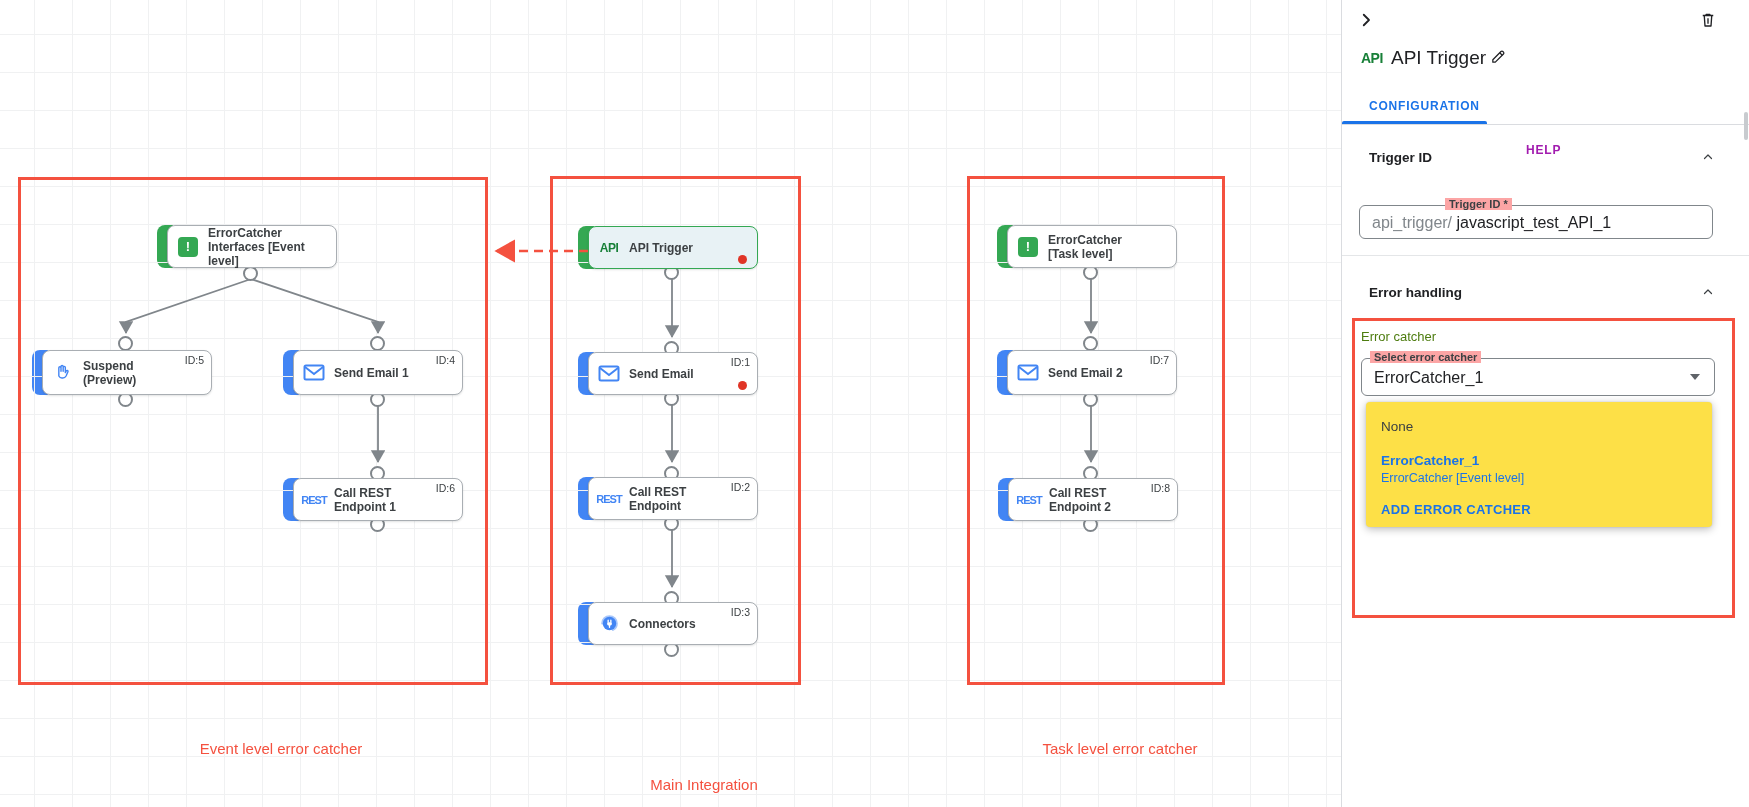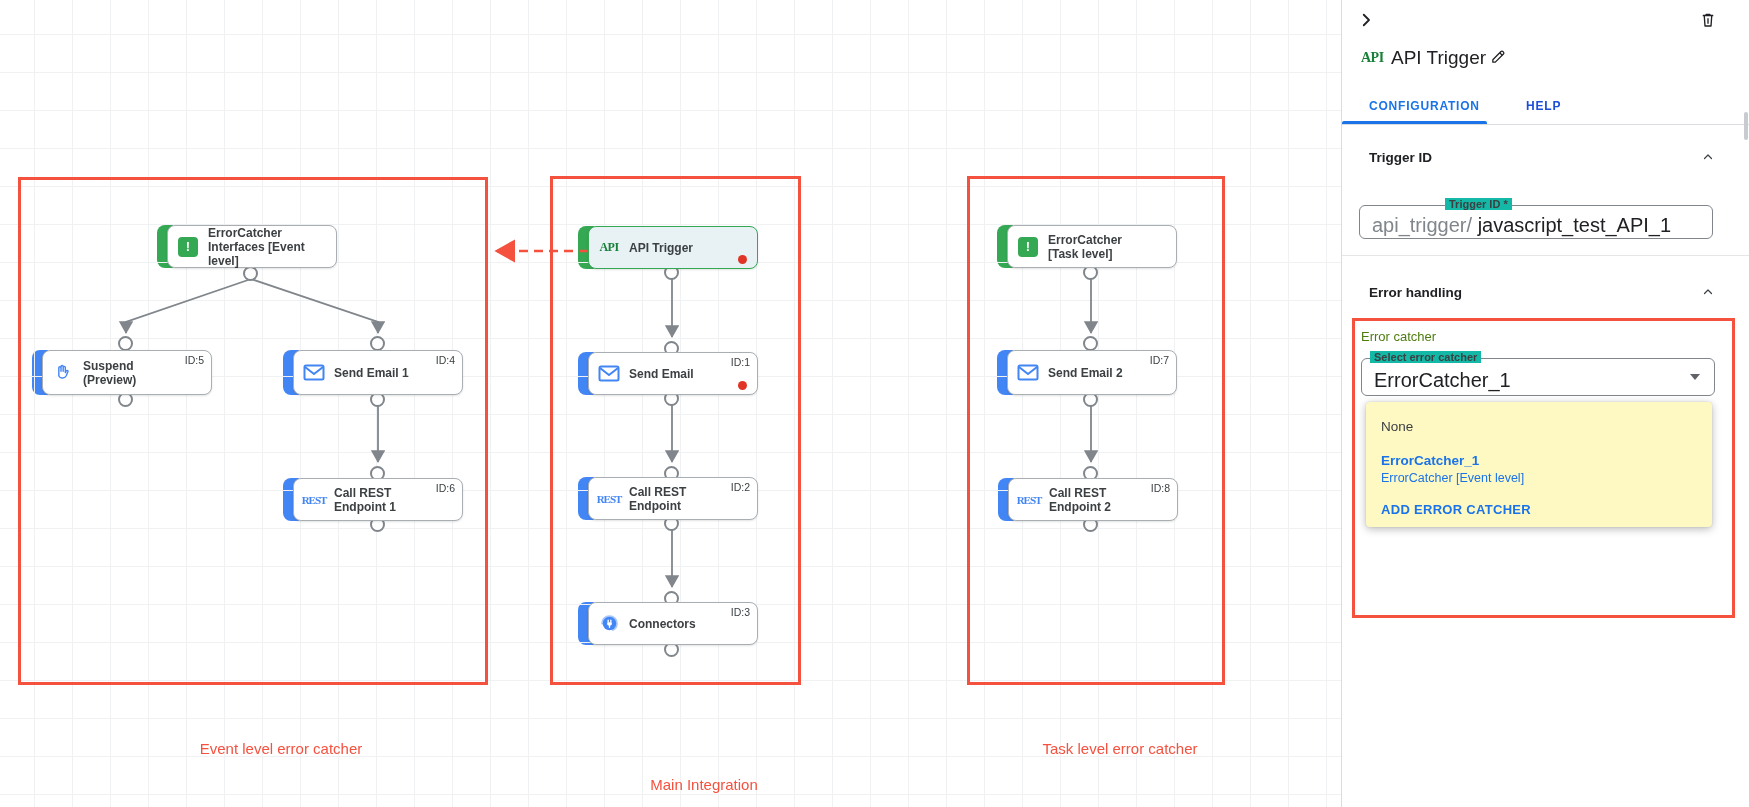--- a/index.html
+++ b/index.html
@@ -25,44 +25,44 @@
     border:1.4px solid #a9aeb3;border-radius:8px;box-shadow:0 1px 2px rgba(60,64,67,.15);
     display:flex;align-items:center;
   }
   .node .tab{position:absolute;left:-11px;top:-1.4px;height:calc(100% + 2.8px);width:16px;border-radius:8px 0 0 8px;z-index:-1;}
   .tab.blue{background:#4285f4;} .tab.green{background:#34a853;}
   .node .icon-cell{width:40px;display:flex;align-items:center;justify-content:center;flex:0 0 40px;}
   .node .lbl{font-size:12px;font-weight:bold;color:#3c4043;line-height:14px;}
   .node .nid{position:absolute;top:3px;right:7px;font-size:10.5px;color:#3c4043;font-weight:normal;padding-left:8px;}
   .node.trigger{background:#e8f2f5;border:1.6px solid #34a853;}
   .red-dot{position:absolute;width:9px;height:9px;border-radius:50%;background:#e03426;}
-  .mono-ic{font-family:Liberation Serif, serif;font-weight:bold;}
+  .mono-ic{font-family:Liberation Sans, sans-serif;font-weight:bold;}
   .api-ic{color:#188038;font-size:12px;letter-spacing:-.5px;}
   .rest-ic{color:#4285f4;font-size:11px;letter-spacing:-1px;}
   .excl{width:20px;height:20px;border-radius:4px;background:#34a853;color:#fff;font-weight:bold;
         font-size:13px;display:flex;align-items:center;justify-content:center;}
   
   #panel{position:absolute;left:1341px;top:0;width:408px;height:807px;background:#fff;border-left:1px solid #dadce0;}
   .icon-btn{position:absolute;cursor:pointer;background:none;border:none;padding:0;}
   #panel-title{position:absolute;left:49px;top:47px;font-size:19px;color:#202124;}
   .panel-api-ic{position:absolute;left:19px;top:50px;font-size:14px;color:#188038;letter-spacing:-.5px;}
   .tabs{position:absolute;left:0;top:90px;width:408px;height:34px;border-bottom:1px solid #dadce0;}
   .tab-item{position:absolute;top:9px;font-size:12px;font-weight:bold;letter-spacing:.8px;cursor:pointer;}
-  .tab-item.active{color:#1a73e8;} .tab-item.idle{color:#1d4ed8;}
+  .tab-item.active{color:#1a73e8;} .tab-item.idle{color:#a21caf;margin-top:44px;}
   .tab-underline{position:absolute;left:0;top:31px;width:145px;height:3px;background:#1a73e8;border-radius:2px 2px 0 0;}
   .section-head{position:absolute;font-size:13.5px;font-weight:bold;color:#202124;}
   .chev{position:absolute;width:12px;height:12px;}
   .divider{position:absolute;left:0;width:408px;height:1px;background:#e4e6e8;}
   .outline-box{position:absolute;border:1px solid #80868b;border-radius:6px;background:#fff;}
-  .float-lbl{position:absolute;top:-8px;background:#14b8a6;padding:0 4px;font-size:11px;font-weight:bold;color:#3c4043;white-space:nowrap;}
-  .inp-text{position:absolute;top:8px;left:12px;font-size:20px;white-space:nowrap;}
+  .float-lbl{position:absolute;top:-8px;background:#fca5a5;padding:0 4px;font-size:11px;font-weight:bold;color:#3c4043;white-space:nowrap;}
+  .inp-text{position:absolute;top:8px;left:12px;font-size:16px;white-space:nowrap;}
   .gray{color:#80868b;} .dark{color:#202124;}
   .dd-arrow{position:absolute;right:14px;top:15px;width:0;height:0;border-left:5px solid transparent;border-right:5px solid transparent;border-top:6px solid #5f6368;}
   .panel-redrect{position:absolute;border:3px solid #f4513f;}
-  .menu{position:absolute;background:#fef9c3;border-radius:4px;box-shadow:0 2px 8px rgba(0,0,0,.28),0 0 2px rgba(0,0,0,.12);padding:11px 0 10px 0;}
+  .menu{position:absolute;background:#fde047;border-radius:4px;box-shadow:0 2px 8px rgba(0,0,0,.28),0 0 2px rgba(0,0,0,.12);padding:11px 0 10px 0;}
   .menu .opt{padding:5px 15px;cursor:pointer;}
   .menu .opt .nm{font-size:13.5px;display:block;line-height:18px;}
   .menu .opt .sub{font-size:12.5px;display:block;line-height:17px;}
   .opt.none .nm{color:#3c4043;font-weight:normal;}
   .opt.sel .nm,.opt.sel .sub{color:#1a73e8;} .opt.sel .nm{font-weight:bold;}
   .opt.plain .nm{color:#202124;font-weight:bold;} .opt.plain .sub{color:#3c4043;}
   .add-btn{display:block;margin:10px 15px 0 15px;color:#1a73e8;font-size:13px;font-weight:bold;letter-spacing:.3px;cursor:pointer;background:none;border:none;padding:0;}
   .scroll-thumb{position:absolute;left:402px;top:112px;width:4px;height:28px;border-radius:2px;background:#c8cbcf;}
 </style>
 </head>

